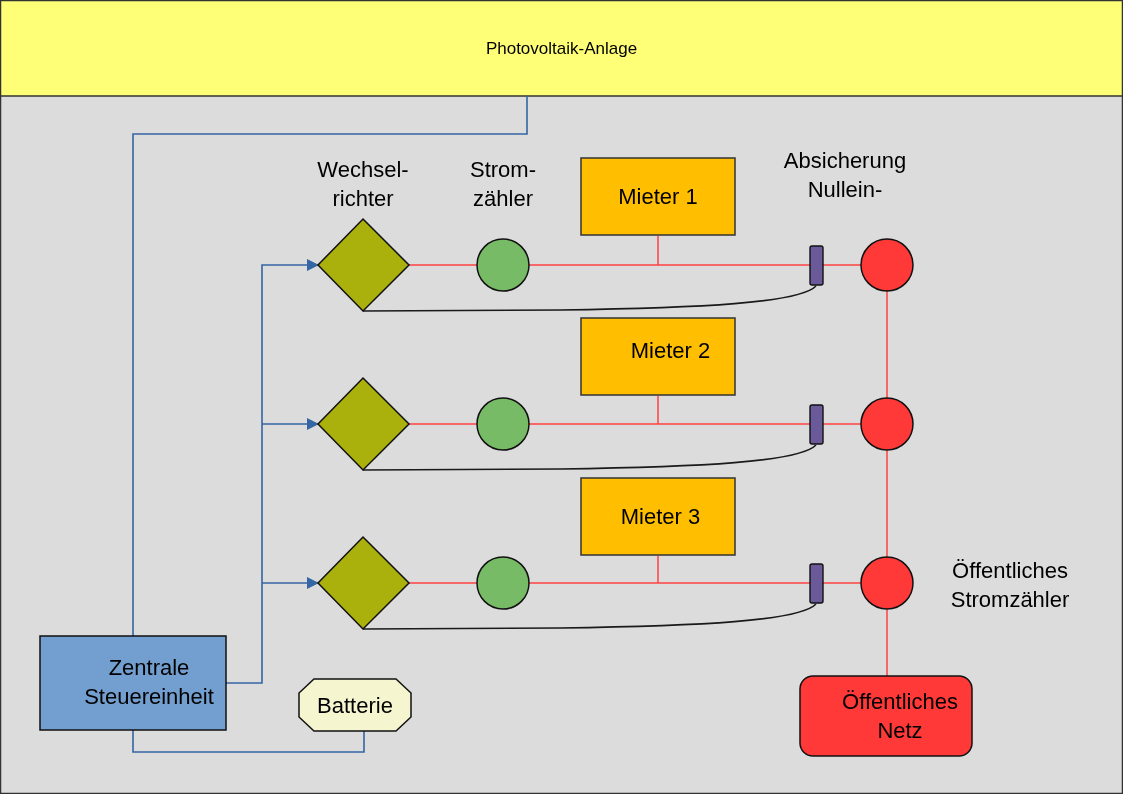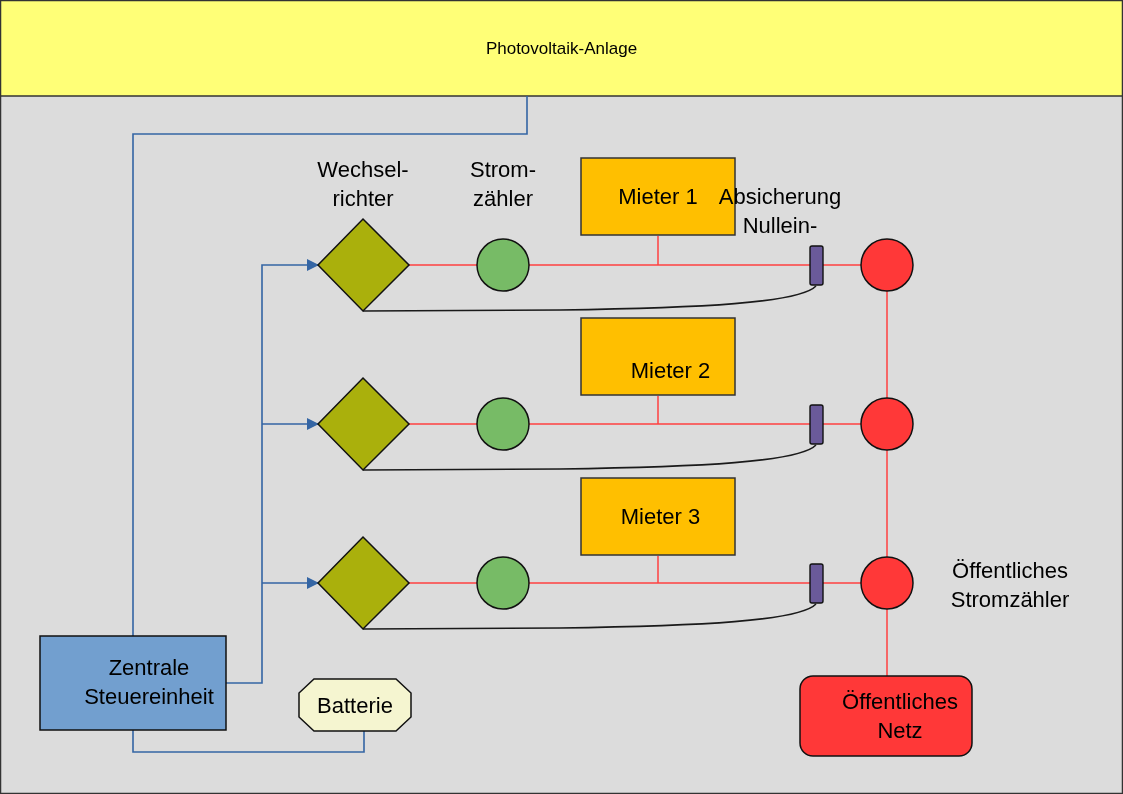--- a/index.html
+++ b/index.html
@@ -90,32 +90,32 @@
 <div class="lbl" style="left:283px; width:160px; top:155px;">
   <div>Wechsel-</div>
   <div>richter</div>
 </div>
 
 <div class="lbl" style="left:443px; width:120px; top:155px;">
   <div>Strom-</div>
   <div>zähler</div>
 </div>
 
-<div class="lbl" style="left:700px; width:160px; top:146px;margin-top:36px;">
+<div class="lbl" style="left:765px; width:160px; top:146px;">
   <div>Absicherung</div>
   <div>Nullein-</div>
 </div>
 
 <div class="lbl" style="left:930px; width:160px; top:556px;">
   <div>Öffentliches</div>
   <div>Stromzähler</div>
 </div>
 
 <div class="lbl" style="left:581px; width:154px; top:182px;">Mieter 1</div>
-<div class="lbl" style="left:581px; width:179px; top:356px;">Mieter 2</div>
+<div class="lbl" style="left:581px; width:179px; top:336px;">Mieter 2</div>
 <div class="lbl" style="left:581px; width:159px; top:502px;">Mieter 3</div>
 
 <div class="lbl" style="left:40px; width:186px; top:653px;margin-left:16px;">
   <div>Zentrale</div>
   <div>Steuereinheit</div>
 </div>
 
 <div class="lbl" style="left:299px; width:112px; top:691px;">Batterie</div>
 
 <div class="lbl" style="left:800px; width:200px; top:687px;">

